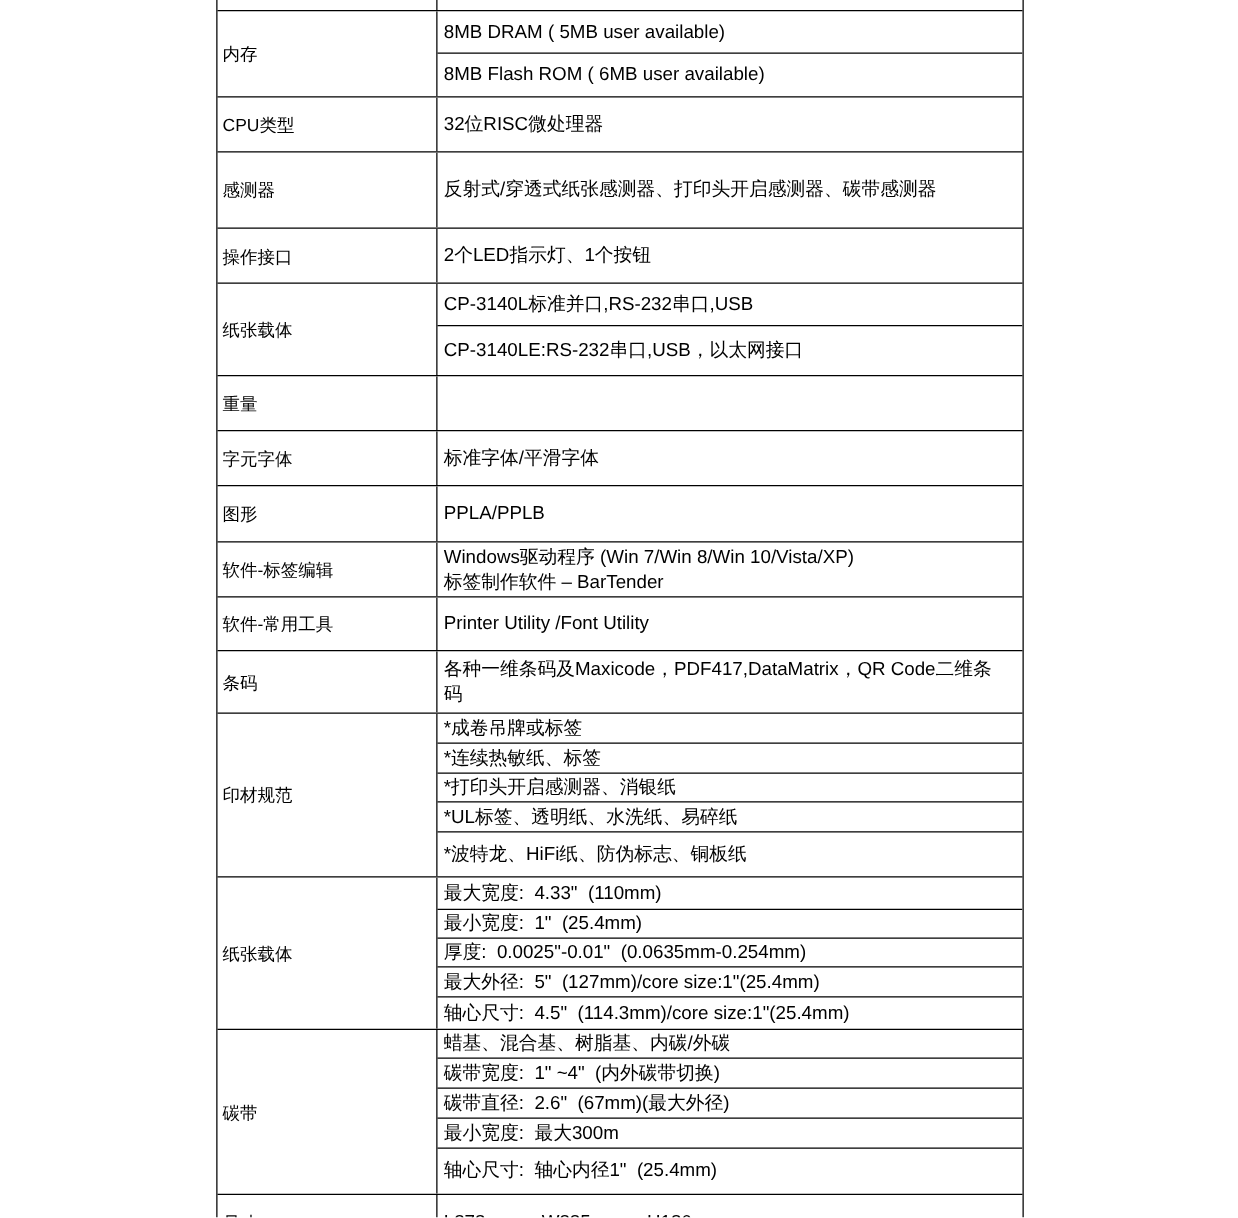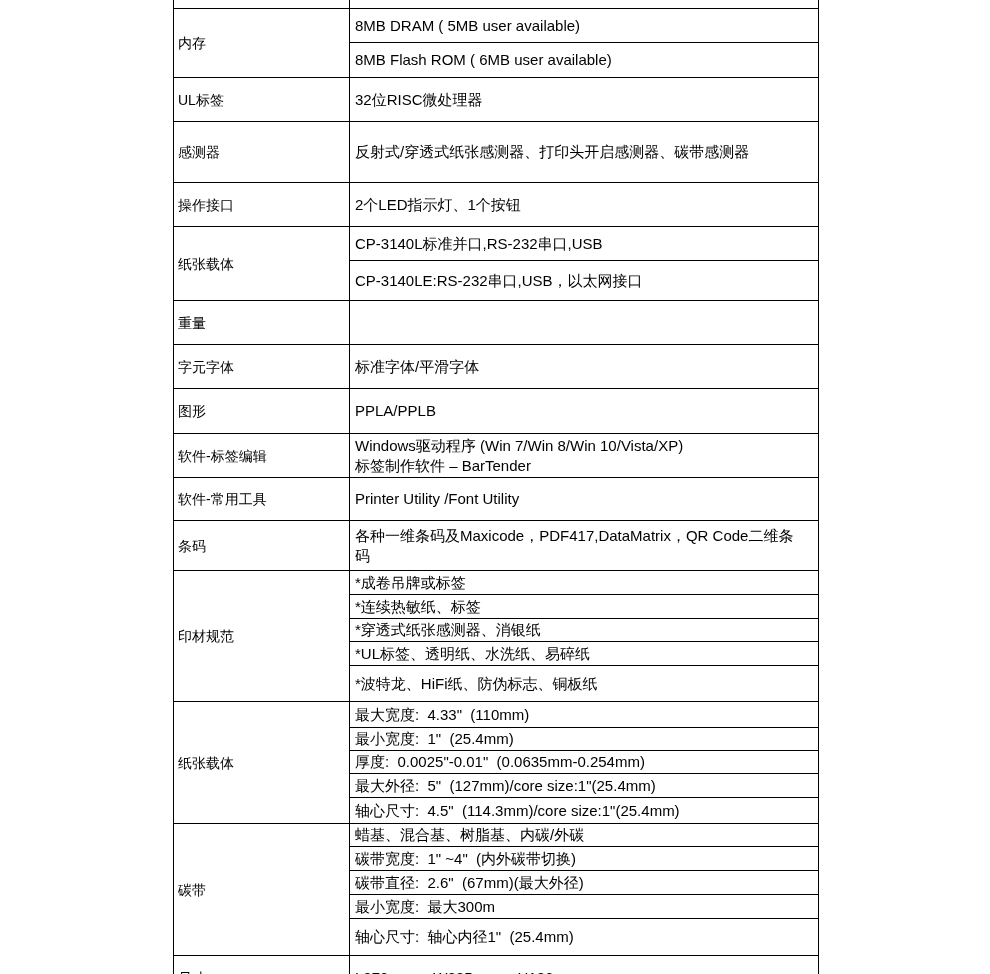--- a/index.html
+++ b/index.html
@@ -75,21 +75,21 @@
 
     <div class="group" style="height:69px">
       <div class="cell-label">内存</div>
       <div class="cell-vals">
         <div class="val" style="height:33px">8MB DRAM ( 5MB user available)</div>
         <div class="val fill">8MB Flash ROM ( 6MB user available)</div>
       </div>
     </div>
 
     <div class="group" style="height:44px">
-      <div class="cell-label">UL标签</div>
+      <div class="cell-label">CPU类型</div>
       <div class="cell-vals">
         <div class="val fill">32位RISC微处理器</div>
       </div>
     </div>
 
     <div class="group" style="height:61px">
       <div class="cell-label">感测器</div>
       <div class="cell-vals">
         <div class="val fill">反射式/穿透式纸张感测器、打印头开启感测器、碳带感测器</div>
       </div>
@@ -149,21 +149,21 @@
         <div class="val fill">各种一维条码及Maxicode，PDF417,DataMatrix，QR Code二维条
 码</div>
       </div>
     </div>
 
     <div class="group" style="height:131px">
       <div class="cell-label">印材规范</div>
       <div class="cell-vals">
         <div class="val" style="height:23px">*成卷吊牌或标签</div>
         <div class="val" style="height:24px">*连续热敏纸、标签</div>
-        <div class="val" style="height:23px">*穿透式纸张感测器、消银纸</div>
+        <div class="val" style="height:23px">*打印头开启感测器、消银纸</div>
         <div class="val" style="height:24px">*UL标签、透明纸、水洗纸、易碎纸</div>
         <div class="val fill">*波特龙、HiFi纸、防伪标志、铜板纸</div>
       </div>
     </div>
 
     <div class="group" style="height:122px">
       <div class="cell-label">纸张载体</div>
       <div class="cell-vals">
         <div class="val" style="height:25px">最大宽度:  4.33"  (110mm)</div>
         <div class="val" style="height:23px">最小宽度:  1"  (25.4mm)</div>

